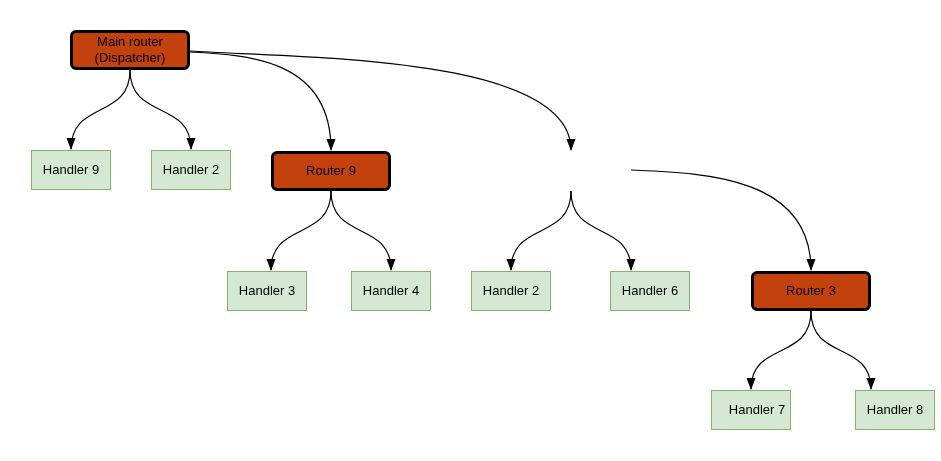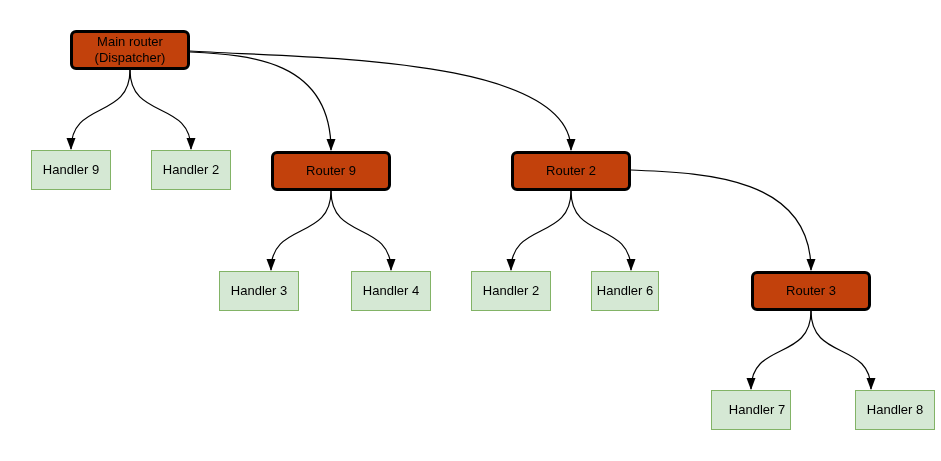--- a/index.html
+++ b/index.html
@@ -74,29 +74,28 @@
 
   <div class="node router" style="left:70px; top:30px; width:120px; height:40px;">Main router
 (Dispatcher)</div>
 
   <div class="node handler" style="left:31px; top:150px; width:80px; height:40px;">Handler 9</div>
 
   <div class="node handler" style="left:151px; top:150px; width:80px; height:40px;">Handler 2</div>
 
   <div class="node router" style="left:271px; top:151px; width:120px; height:40px;">Router 9</div>
 
-  <div class="node handler" style="left:219px; top:271px; width:80px; height:40px;">Handler 3</div>
+  <div class="node handler" style="left:227px; top:271px; width:80px; height:40px;">Handler 3</div>
 
   <div class="node handler" style="left:351px; top:271px; width:80px; height:40px;">Handler 4</div>
 
-  <div class="node router" style="left:511px; top:151px; width:120px; height:40px;">Router 2</div>
 
   <div class="node handler" style="left:471px; top:271px; width:80px; height:40px;">Handler 2</div>
 
-  <div class="node handler" style="left:591px; top:271px; width:68px; height:40px;">Handler 6</div>
+  <div class="node handler" style="left:610px; top:271px; width:80px; height:40px;">Handler 6</div>
 
   <div class="node router" style="left:751px; top:271px; width:120px; height:40px;">Router 3</div>
 
   <div class="node handler" style="left:711px; top:390px; width:80px; height:40px;padding-left:12px;">Handler 7</div>
 
   <div class="node handler" style="left:831px; top:390px; width:80px; height:40px;margin-left:24px;">Handler 8</div>
 
 </div>
 
 </body></html>

